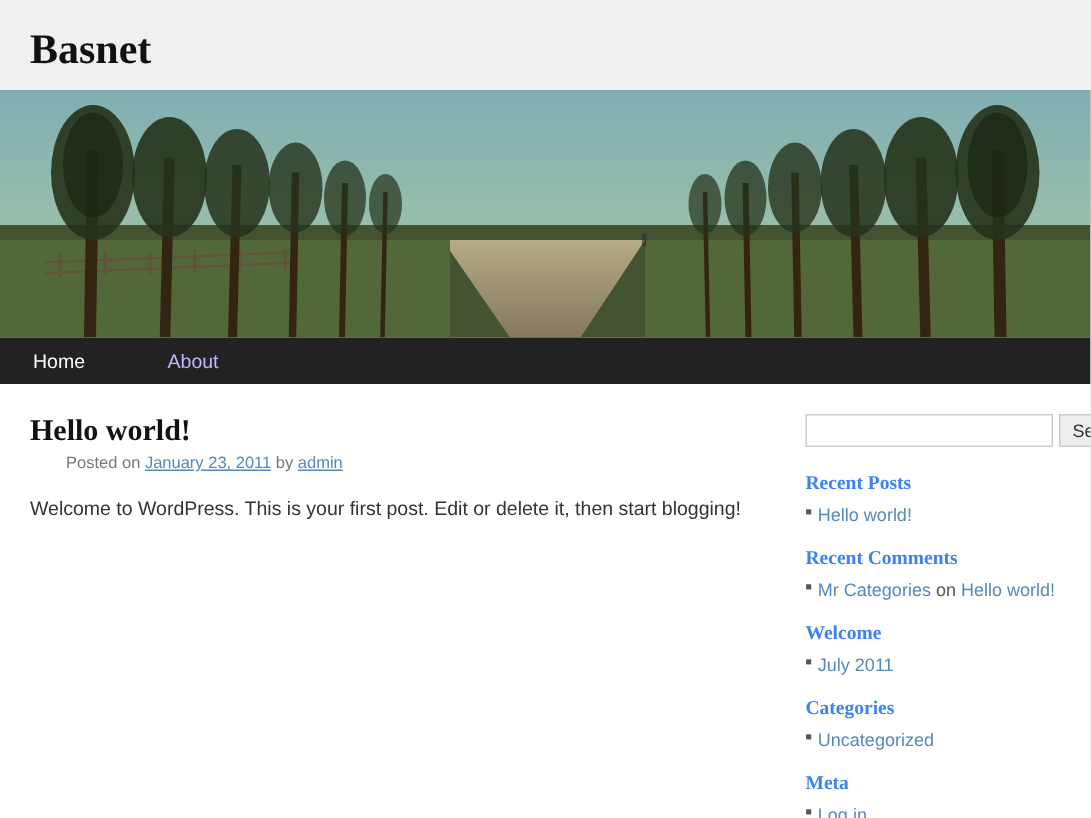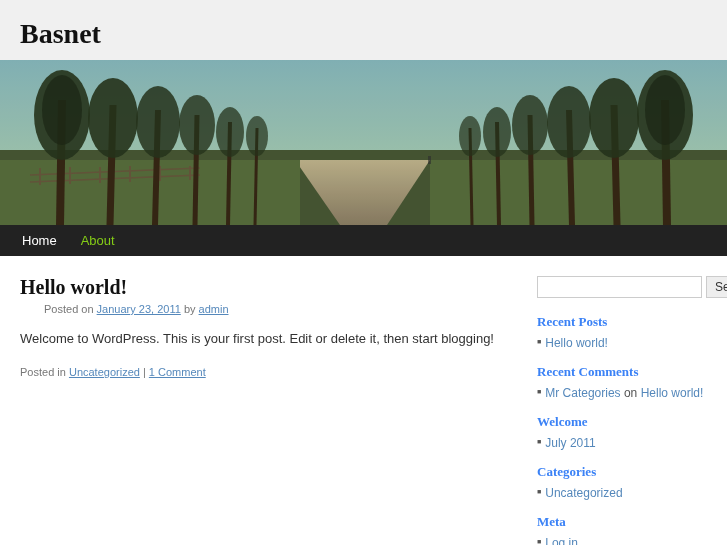--- a/index.html
+++ b/index.html
@@ -49,25 +49,26 @@
     }
     
     #nav {
       background: #222;
       padding: 0;
     }
     #nav ul {
       list-style: none;
       display: flex;
       padding: 0 10px;
+      gap: 31px;
     }
     #nav ul li a {
       display: block;
       padding: 8px 12px;
-      color: #84cc16;
+      color: #c4b5fd;
       text-decoration: none;
       font-size: 13px;
       font-family: Arial, sans-serif;
     }
     #nav ul li a:hover,
     #nav ul li.active a {
       color: #fff;
     }
     
     #content-wrapper {
@@ -95,21 +96,21 @@
       margin-left: 24px;
     }
     .post-meta a {
       color: #5588bb;
       text-decoration: underline;
     }
     .post-content {
       font-size: 13px;
       line-height: 1.6;
       color: #333;
-      margin-bottom: 16px;
+      margin-bottom: 4px;
       font-family: Arial, sans-serif;
     }
     .post-footer {
       font-size: 11px;
       color: #777;
       font-family: Arial, sans-serif;
     }
     .post-footer a {
       color: #5588bb;
       text-decoration: underline;
@@ -270,26 +271,20 @@
 
     <div id="main">
       <h2 class="post-title">Hello world!</h2>
       <div class="post-meta">
         <span>Posted on</span>
         <a href="#">January 23, 2011</a>
         <span> by </span>
         <a href="#">admin</a>
       </div>
       <p class="post-content">Welcome to WordPress. This is your first post. Edit or delete it, then start blogging!</p>
-      <div class="post-footer">
-        <span>Posted in</span>
-        <a href="#">Uncategorized</a>
-        <span> | </span>
-        <a href="#">1 Comment</a>
-      </div>
     </div>
 
     <div id="sidebar">
 
       <div class="sidebar-search">
         <input type="text" placeholder="" style="">
         <button>Search</button>
       </div>
 
       <div class="sidebar-section">

